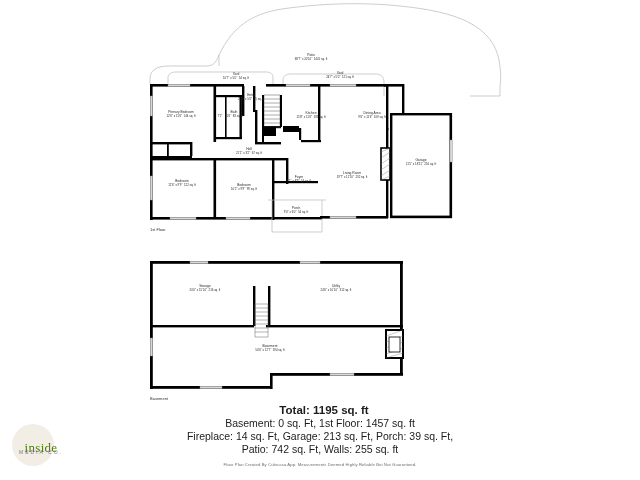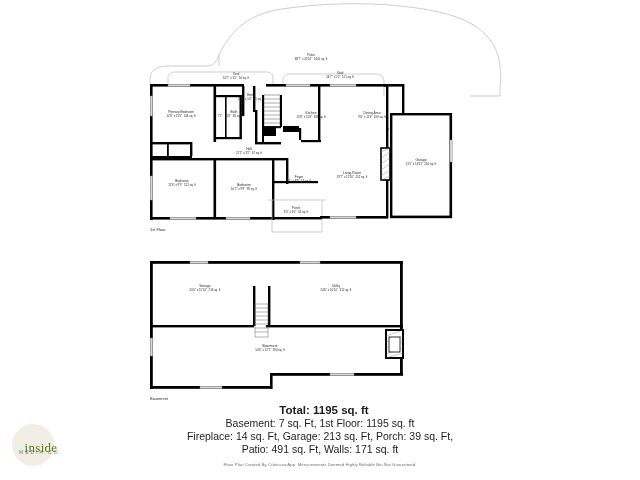--- a/index.html
+++ b/index.html
@@ -272,23 +272,23 @@
 
       <text x="270" y="347"><tspan class="nm">Basement</tspan></text>
       <text x="270" y="351"><tspan class="dm">50'6" x 12'7"</tspan><tspan class="dm" dx="1.5">594 sq. ft</tspan></text>
     </g>
 
     <text class="floorcap" x="150" y="400">Basement</text>
   </svg>
 
   <div id="summary">
     <div class="total">Total: 1195 sq. ft</div>
-    <div class="ln">Basement: 7 sq. Ft, 1st Floor: 1195 sq. ft</div>
+    <div class="ln">Basement: 0 sq. Ft, 1st Floor: 1457 sq. ft</div>
     <div class="ln">Fireplace: 14 sq. Ft, Garage: 213 sq. Ft, Porch: 39 sq. Ft,</div>
-    <div class="ln">Patio: 491 sq. Ft, Walls: 171 sq. ft</div>
+    <div class="ln">Patio: 742 sq. Ft, Walls: 255 sq. ft</div>
   </div>
 
   <div id="disclaim">Floor Plan Created By Cubicasa App. Measurements Deemed Highly Reliable But Not Guaranteed.</div>
 
   <div id="logo">
     <div class="disc"></div>
     <div class="nm">inside</div>
     <div class="sub">MEDIA CO.</div>
   </div>
 

